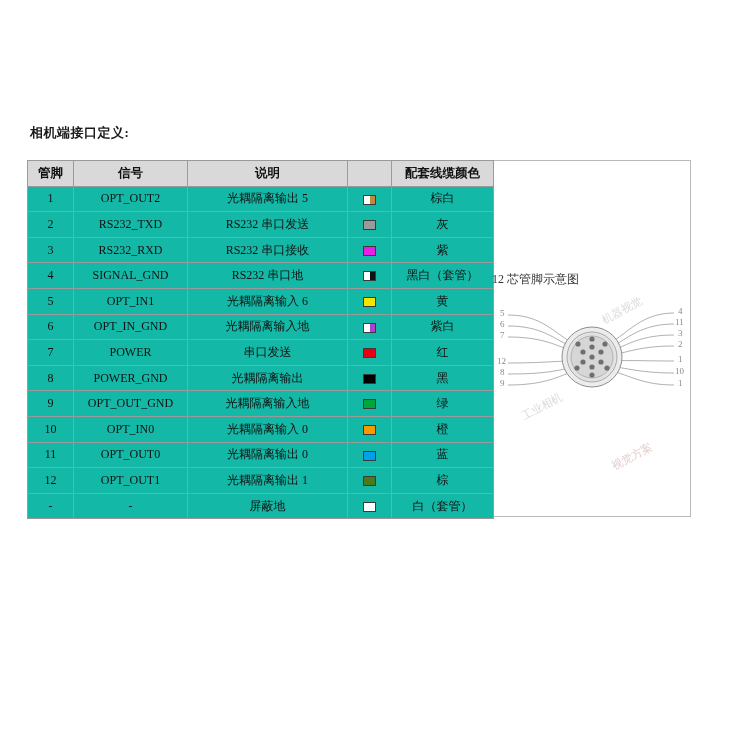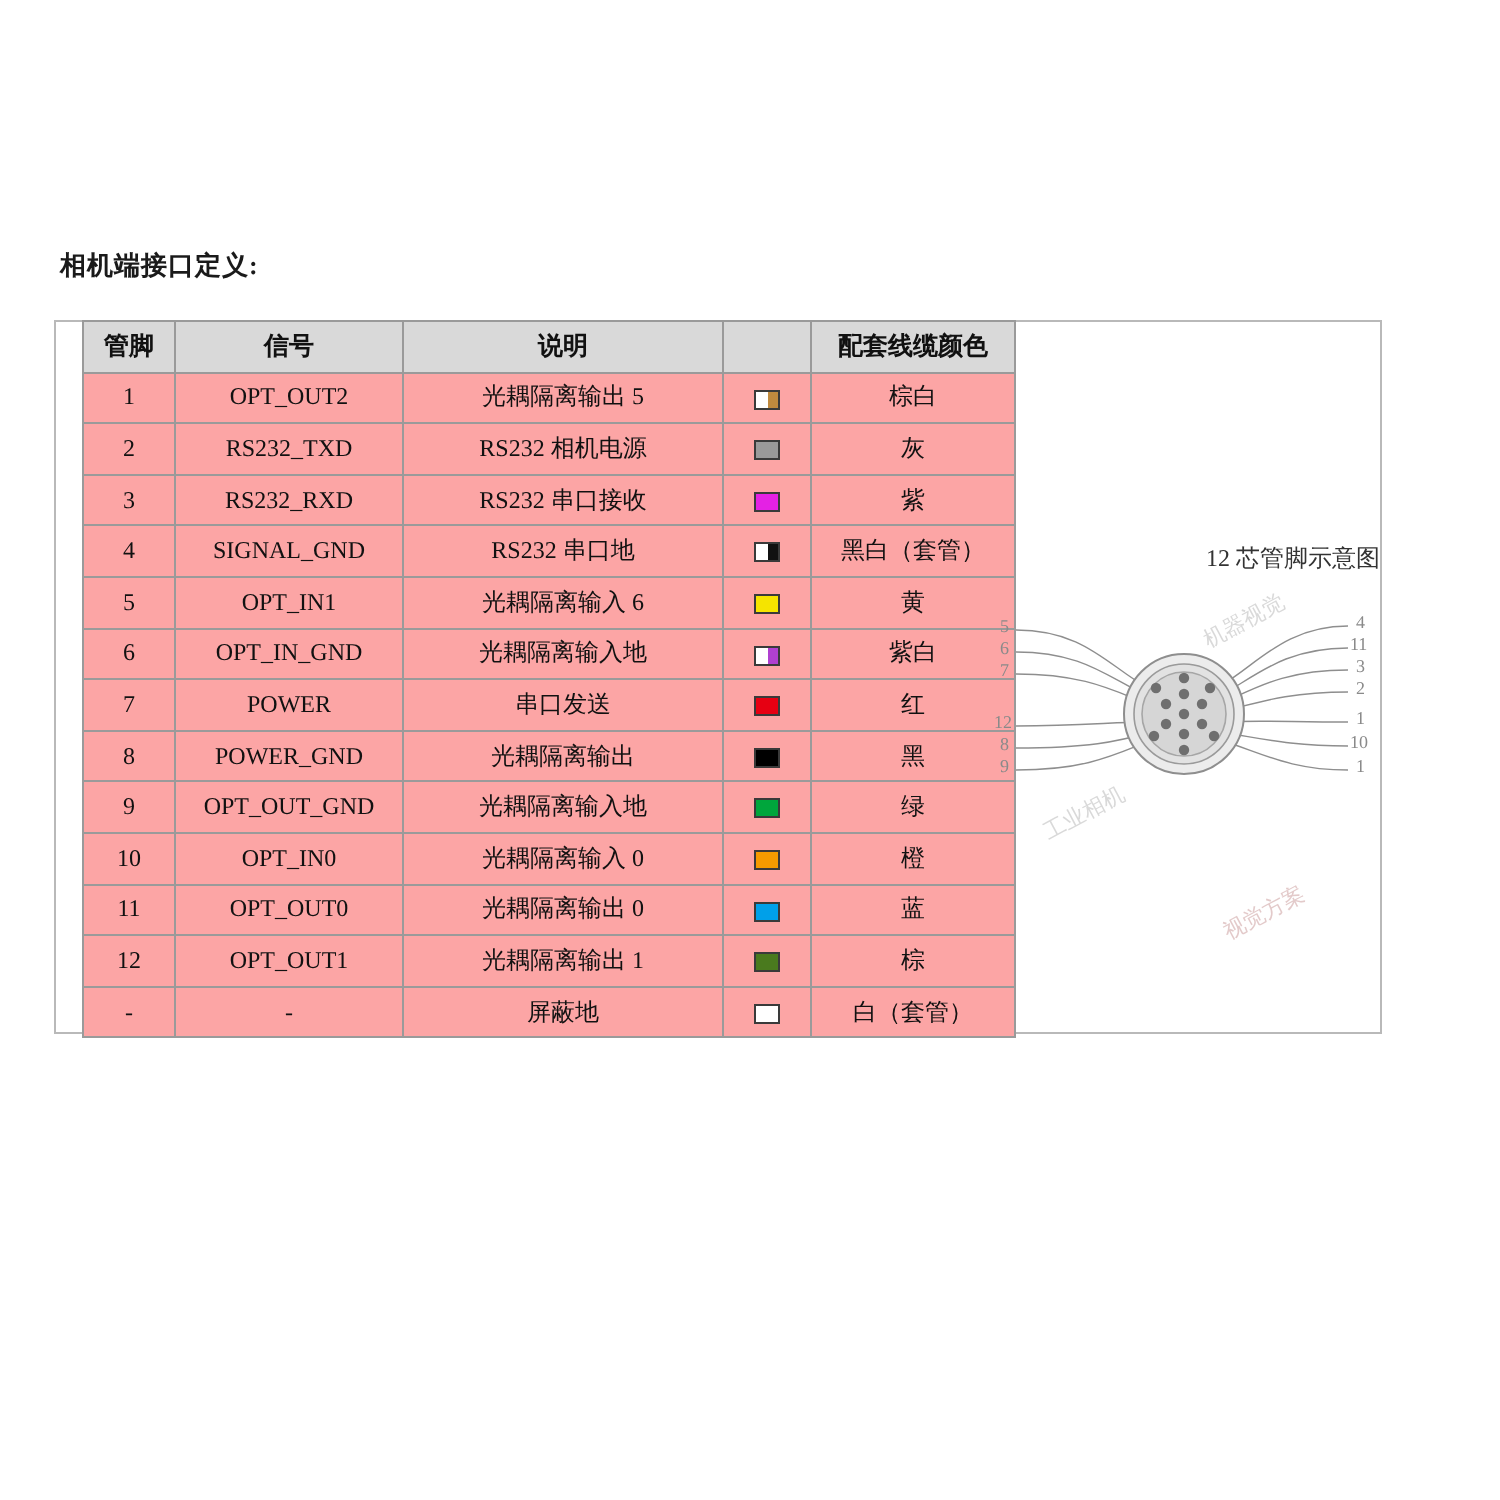--- a/index.html
+++ b/index.html
@@ -36,22 +36,21 @@
     border: 1px solid #b9b9b9;
     background: #ffffff;
     box-sizing: border-box;
   }
   table.pin-table {
     position: absolute;
     left: 27px;
     top: 160px;
     border-collapse: collapse;
     table-layout: fixed;
-    background: #fca5a5;
-    margin-left: 14px;
+    background: #14b8a6;
   }
   table.pin-table th, table.pin-table td {
     border: 1px solid #9a9a9a;
     font-family: "Liberation Serif", serif;
     font-size: 12px;
     color: #111111;
     text-align: center;
     vertical-align: middle;
     height: 25.6px;
     padding: 0;
@@ -99,21 +98,21 @@
     top: 161px;
     width: 198px;
     height: 355px;
     overflow: hidden;
   }
   .diagram-caption {
     position: absolute;
     left: 0;
     top: 110px;
     width: 198px;
-    text-align: right;
+    text-align: left;
     font-family: "Liberation Serif", serif;
     font-size: 12px;
     color: #333333;
   }
   .wm {
     position: absolute;
     font-family: "Liberation Serif", serif;
     color: rgba(170,170,170,0.45);
     font-size: 11px;
     transform: rotate(-28deg);
@@ -160,21 +159,21 @@
         <tr>
           <td>1</td>
           <td>OPT_OUT2</td>
           <td>光耦隔离输出 5</td>
           <td class="swatch-cell"><span class="swatch split"><span class="half-l" style="background: rgb(255, 255, 255);"></span><span class="half-r" style="background: rgb(192, 138, 62);"></span></span></td>
           <td>棕白</td>
         </tr>
         <tr>
           <td>2</td>
           <td>RS232_TXD</td>
-          <td>RS232  相机电源</td>
+          <td>RS232  串口发送</td>
           <td class="swatch-cell"><span class="swatch" style="background: rgb(154, 154, 154);"></span></td>
           <td>灰</td>
         </tr>
         <tr>
           <td>3</td>
           <td>RS232_RXD</td>
           <td>RS232  串口接收</td>
           <td class="swatch-cell"><span class="swatch" style="background: rgb(228, 33, 228);"></span></td>
           <td>紫</td>
         </tr>

